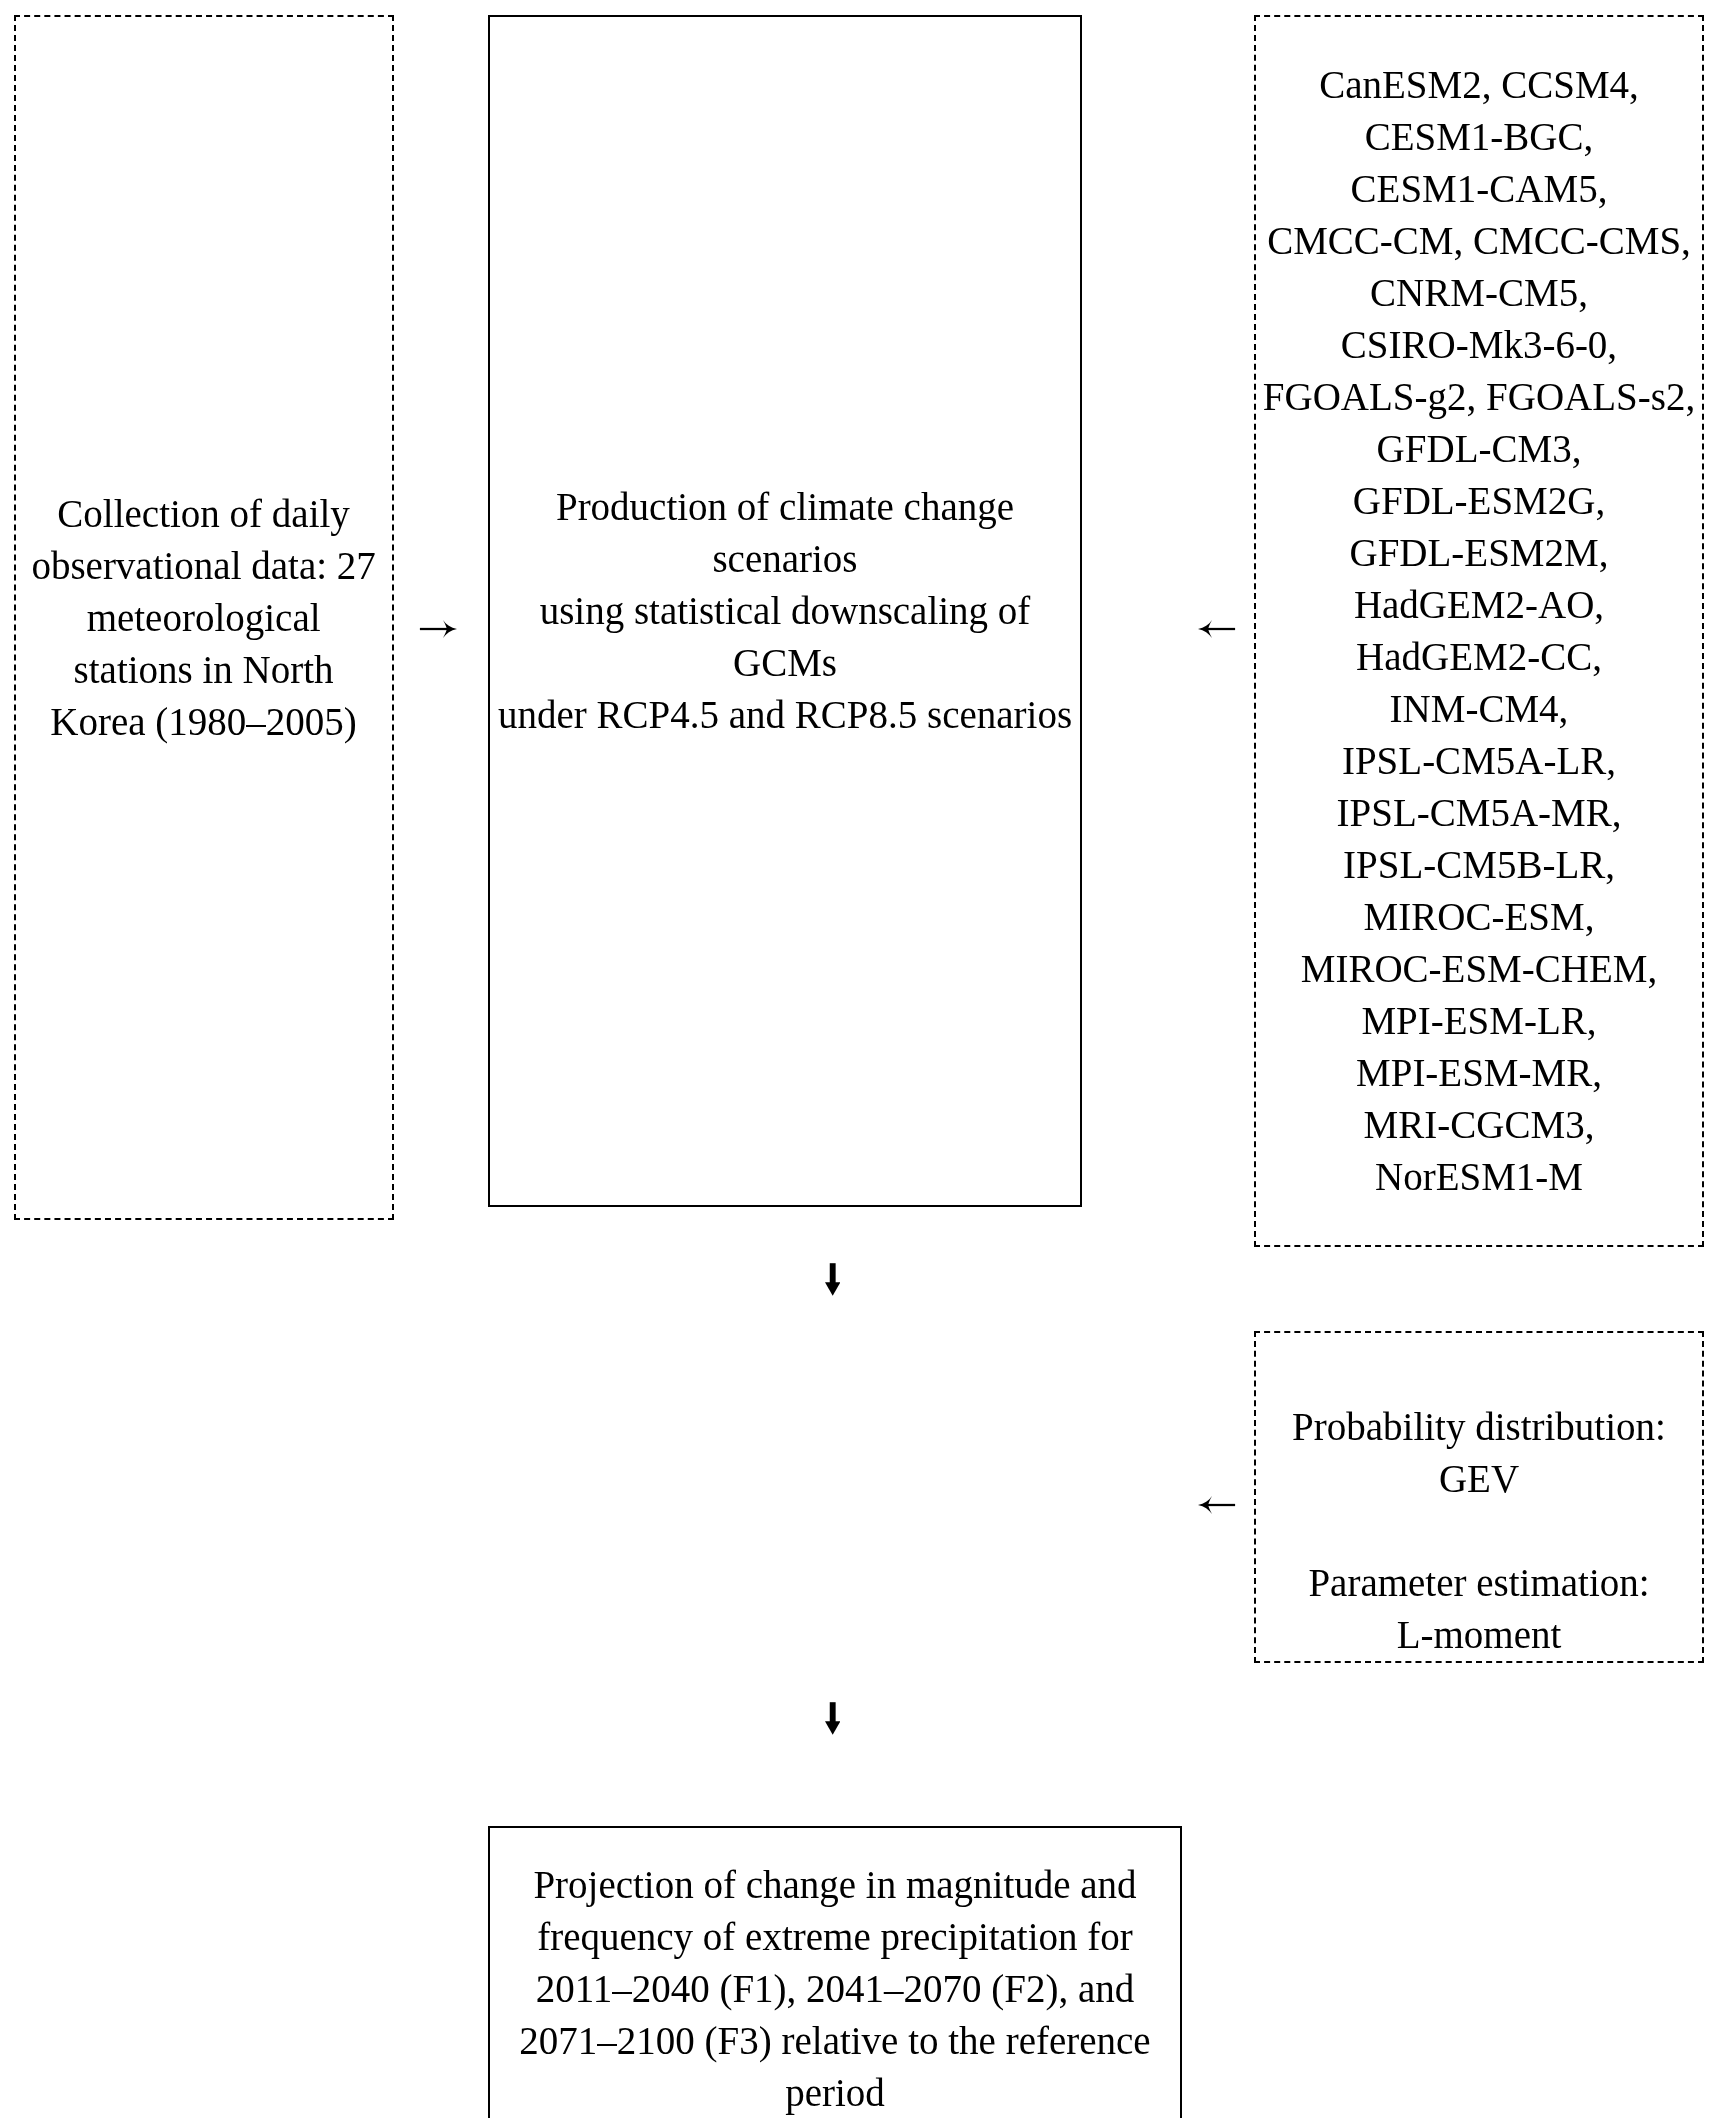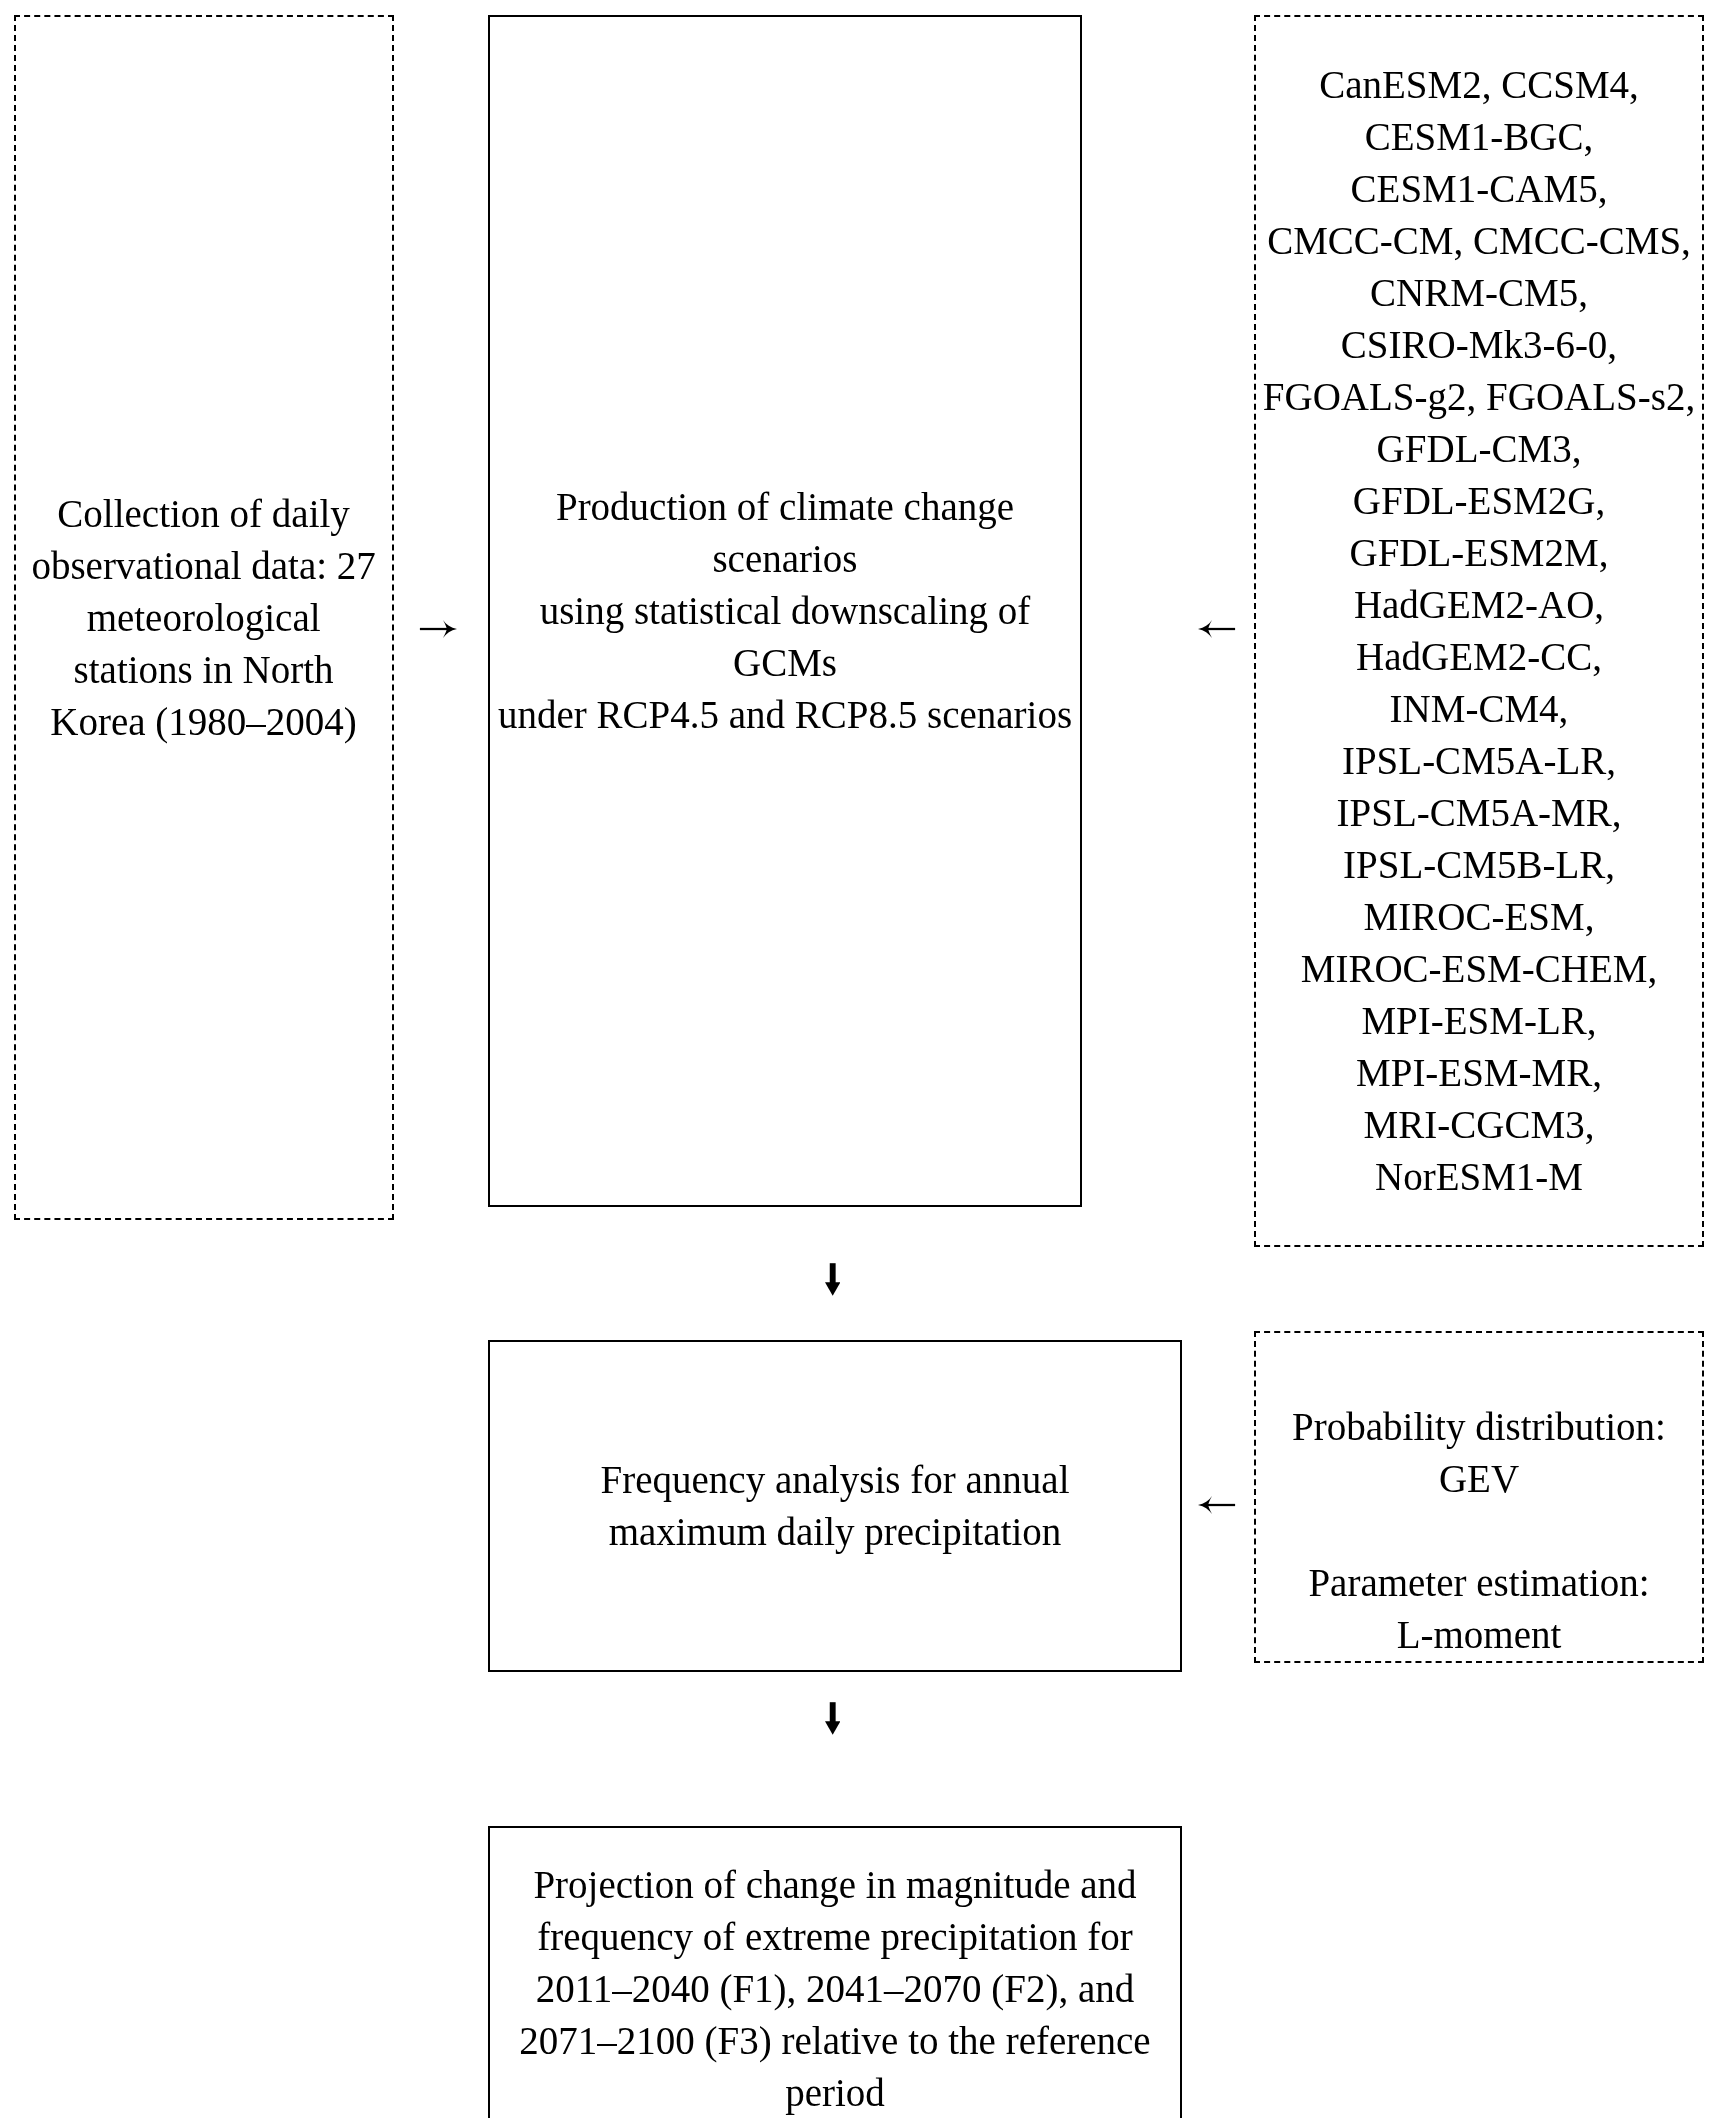--- a/index.html
+++ b/index.html
@@ -55,21 +55,21 @@
 </head>
 <body>
 
 <div class="canvas">
 
   <div class="box dashed box-collection">
     <div class="box-text">Collection of daily
 observational data: 27
 meteorological
 stations in North
-Korea (1980–2004)</div>
+Korea (1980–2005)</div>
   </div>
 
   <div class="box box-production">
     <div class="box-text">Production of climate change scenarios
 using statistical downscaling of GCMs
 under RCP4.5 and RCP8.5 scenarios</div>
   </div>
 
   <div class="box dashed box-gcms">
     <div class="box-text">CanESM2, CCSM4,
@@ -110,24 +110,20 @@
     </svg>
   </span>
 
   <span class="arrow arrow-v arrow-d1">
     <svg viewBox="0 0 34 72" xmlns="http://www.w3.org/2000/svg">
       <rect x="10.5" y="0" width="13" height="45" fill="#000000"></rect>
       <path d="M 0 42 L 34 42 L 17 72 Z" fill="#000000"></path>
     </svg>
   </span>
 
-  <div class="box box-frequency">
-    <div class="box-text">Frequency analysis for annual
-maximum daily precipitation</div>
-  </div>
 
   <div class="box dashed box-method">
     <div class="box-text">Probability distribution:
 GEV
 
 Parameter estimation:
 L-moment</div>
   </div>
 
   <span class="arrow arrow-h arrow-left arrow-l2">

